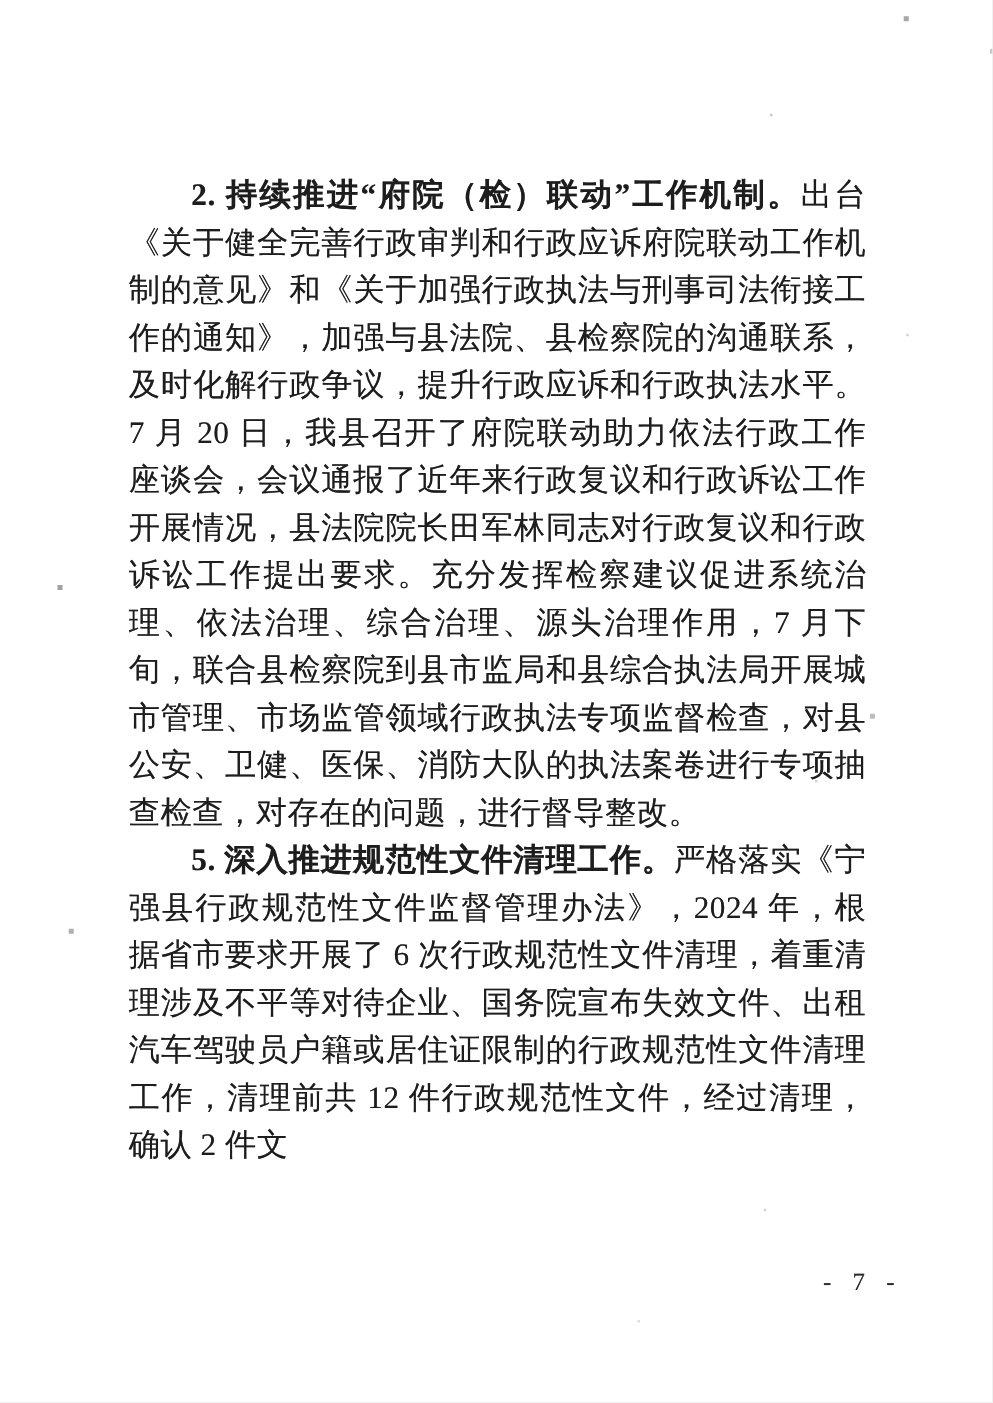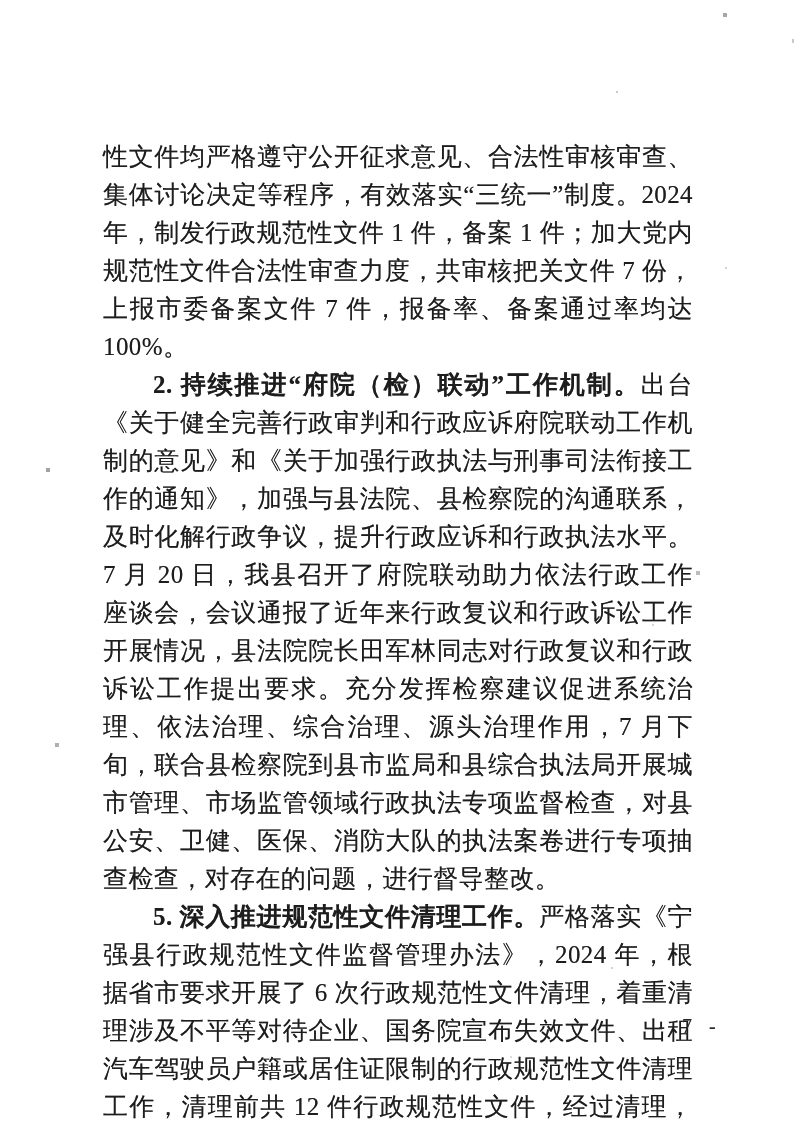--- a/index.html
+++ b/index.html
@@ -74,21 +74,20 @@
 </style>
 </head>
 <body>
 
 <div class="page">
 
   <div class="scan-artifacts"></div>
 
   <div class="content">
 
-    <p><span>性文件均严格遵守公开征求意见、合法性审核审查、集体讨论决定等程序，有效落实“三统一”制度。2024 年，制发行政规范性文件 1 件，备案 1 件；加大党内规范性文件合法性审查力度，共审核把关文件 7 份，上报市委备案文件 7 件，报备率、备案通过率均达 100%。</span></p>
 
     <p class="indented"><span class="lead">2. 持续推进“府院（检）联动”工作机制。</span><span>出台《关于健全完善行政审判和行政应诉府院联动工作机制的意见》和《关于加强行政执法与刑事司法衔接工作的通知》，加强与县法院、县检察院的沟通联系，及时化解行政争议，提升行政应诉和行政执法水平。7 月 20 日，我县召开了府院联动助力依法行政工作座谈会，会议通报了近年来行政复议和行政诉讼工作开展情况，县法院院长田军林同志对行政复议和行政诉讼工作提出要求。充分发挥检察建议促进系统治理、依法治理、综合治理、源头治理作用，7 月下旬，联合县检察院到县市监局和县综合执法局开展城市管理、市场监管领域行政执法专项监督检查，对县公安、卫健、医保、消防大队的执法案卷进行专项抽查检查，对存在的问题，进行督导整改。</span></p>
 
     <p class="indented"><span class="lead">5. 深入推进规范性文件清理工作。</span><span>严格落实《宁强县行政规范性文件监督管理办法》，2024 年，根据省市要求开展了 6 次行政规范性文件清理，着重清理涉及不平等对待企业、国务院宣布失效文件、出租汽车驾驶员户籍或居住证限制的行政规范性文件清理工作，清理前共 12 件行政规范性文件，经过清理，确认 2 件文</span></p>
 
   </div>
 
   <div class="page-number">- 7 -</div>
 
 </div>

